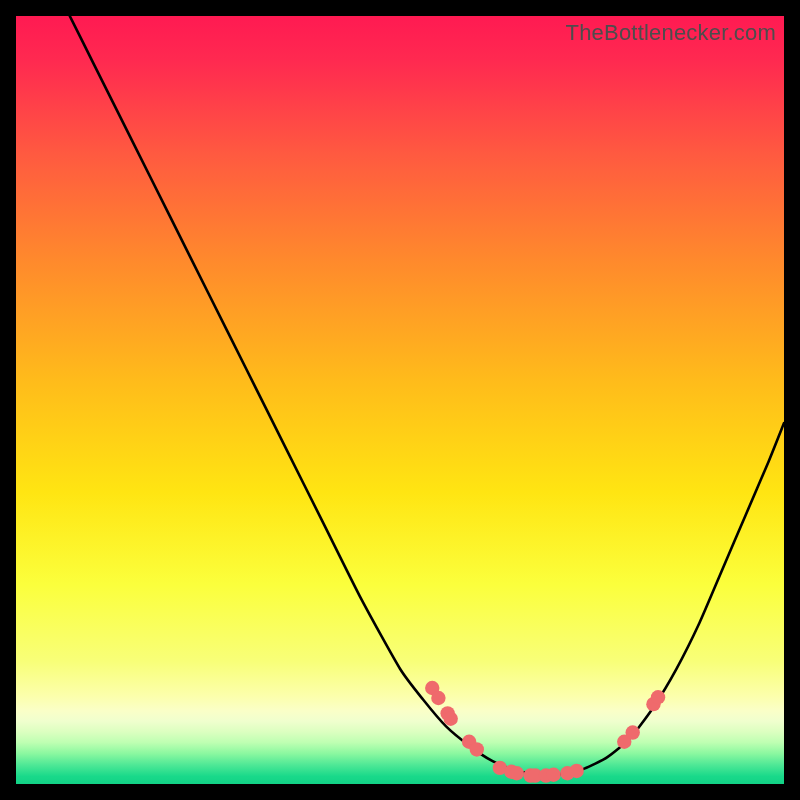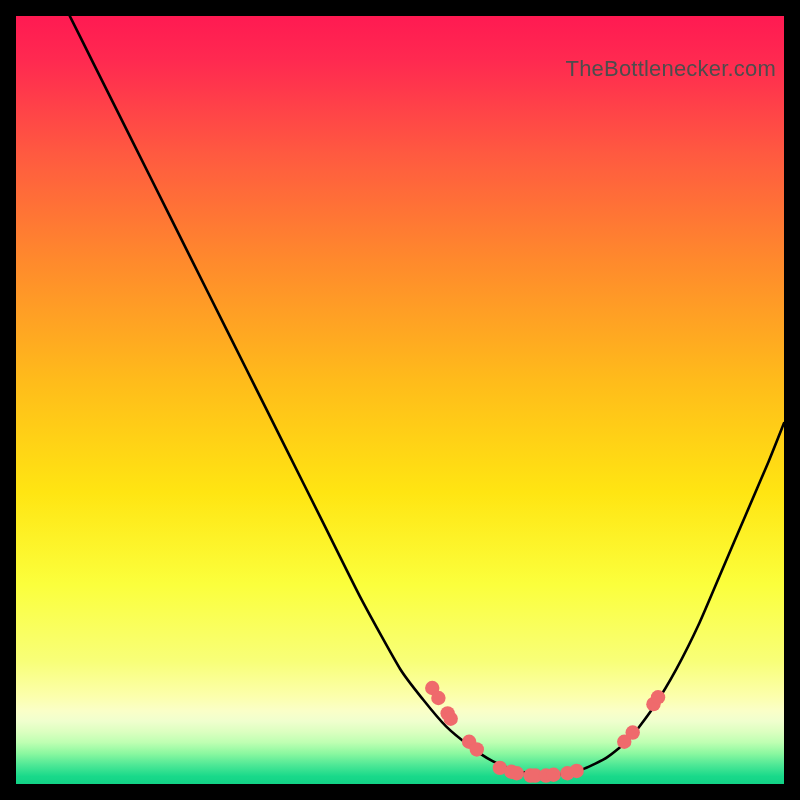--- a/index.html
+++ b/index.html
@@ -28,21 +28,20 @@
   }
   .watermark {
     position: absolute;
     top: 4px;
     right: 8px;
     font-size: 22px;
     font-weight: 500;
     color: #4d4d4d;
     letter-spacing: 0.2px;
     user-select: none;
-    margin-top: 36px;
   }
 </style>
 </head>
 <body>
 
 <div class="frame">
   <svg class="plot-area" viewBox="0 0 768 768" preserveAspectRatio="none">
     <defs>
       <linearGradient id="bg-grad" x1="0" y1="0" x2="0" y2="1">
         <stop offset="0" stop-color="#ff1a52"></stop>

